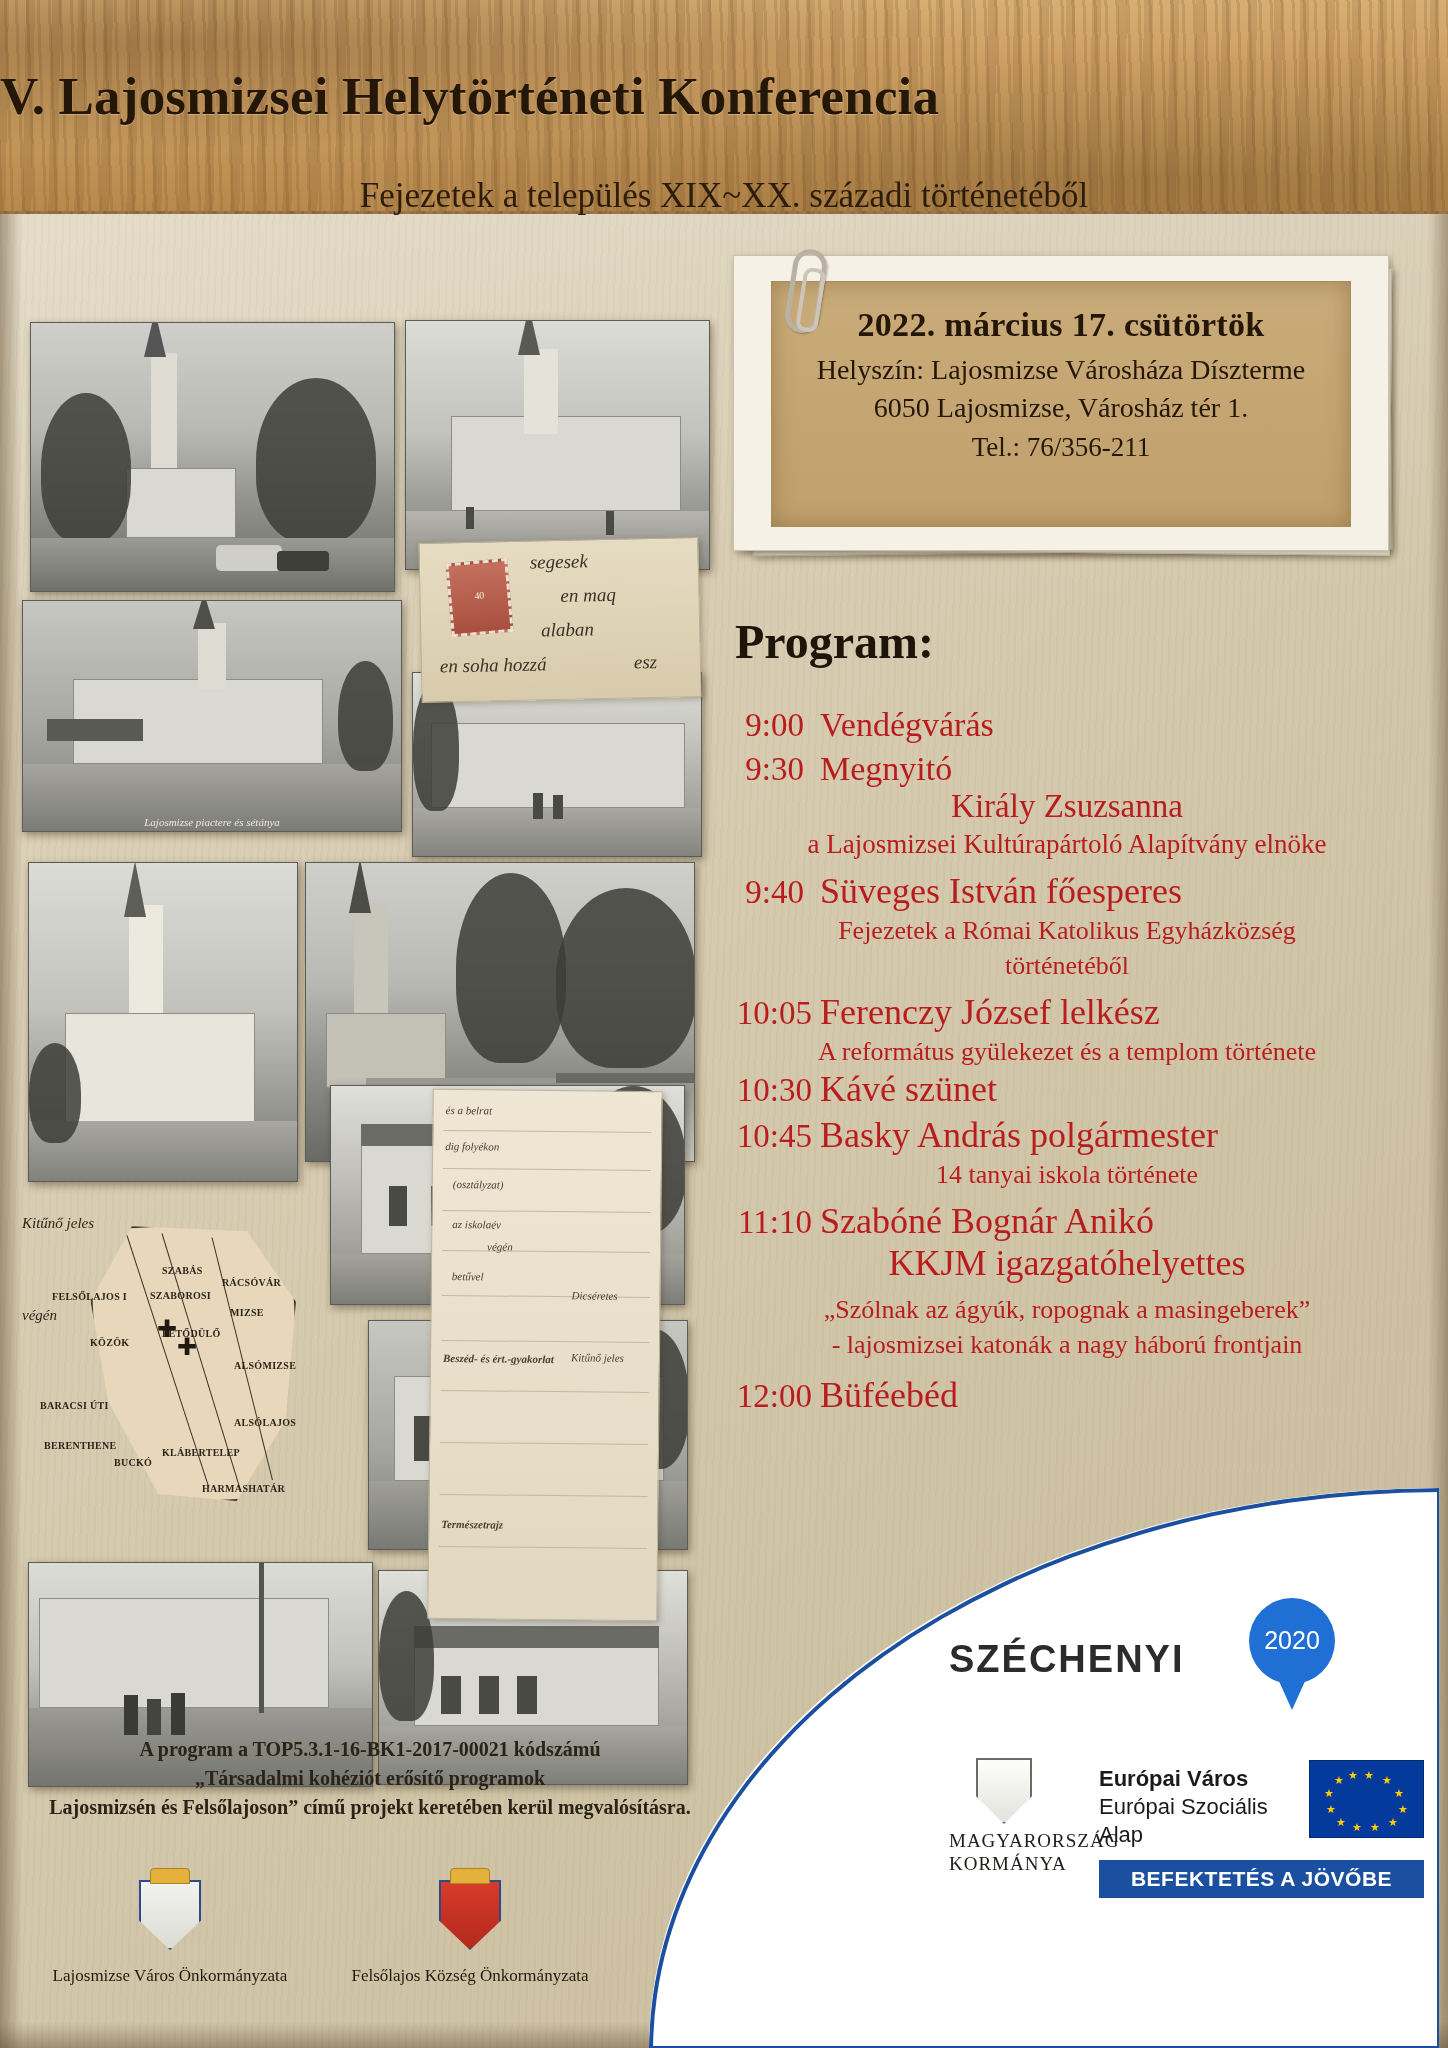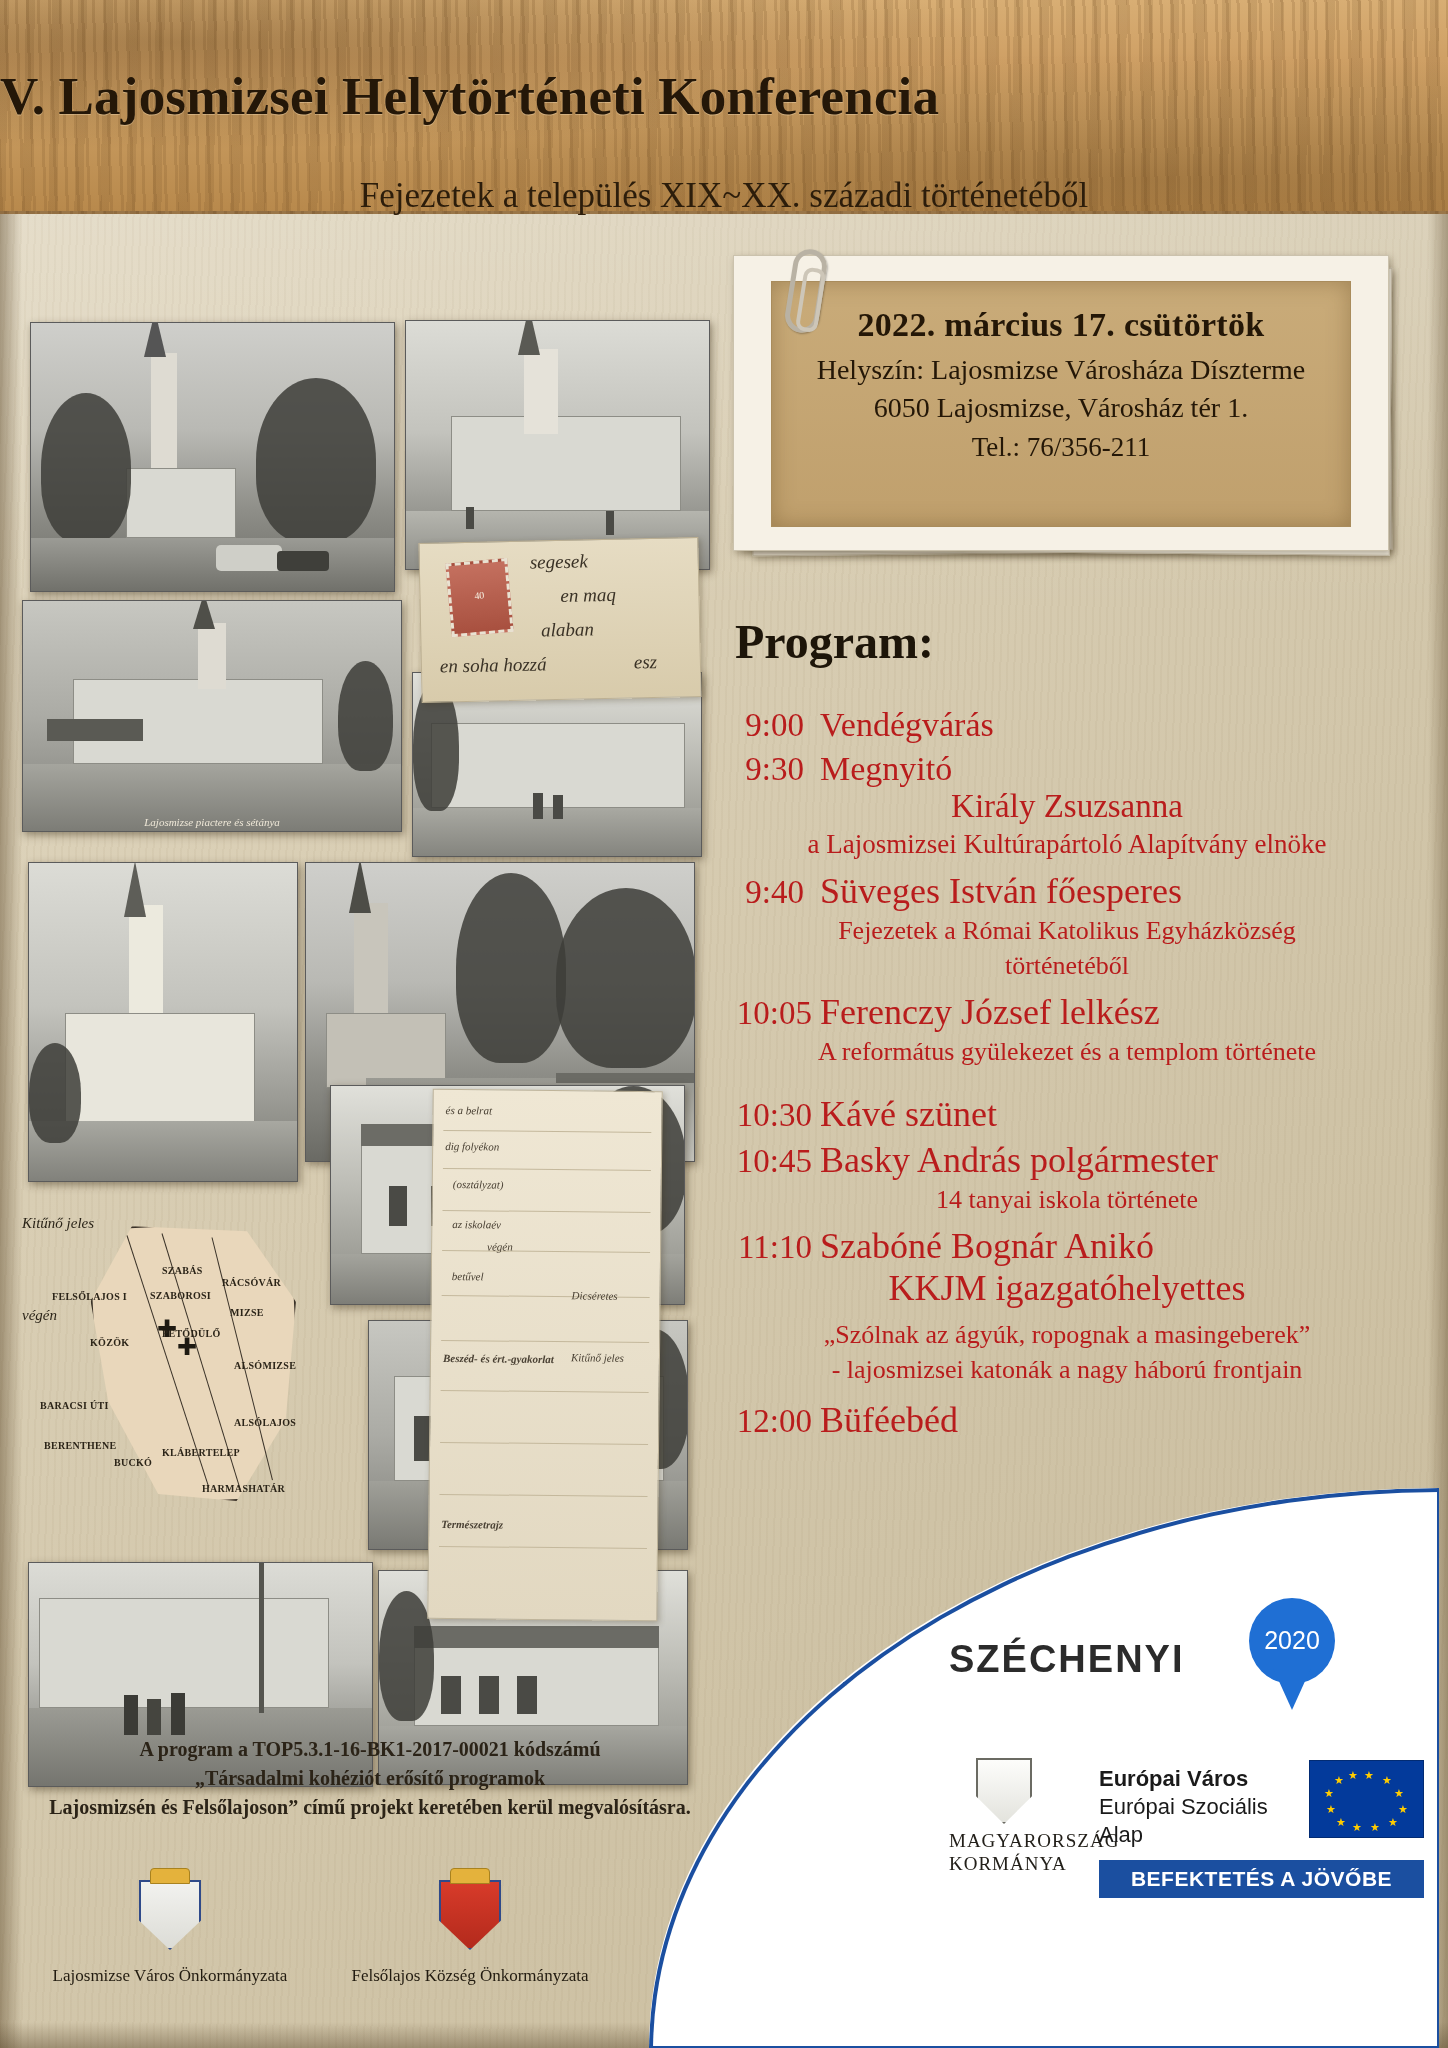--- a/index.html
+++ b/index.html
@@ -404,21 +404,21 @@
   </div>
   <div class="small" style="font-size:26px;">Fejezetek a Római Katolikus Egyházközség</div>
   <div class="small" style="font-size:26px;">történetéből</div>
 
   <div class="row" style="margin-top:8px;">
     <div class="tm wide">10:05</div>
     <div class="ti big" style="margin-left:8px;">Ferenczy József lelkész</div>
   </div>
   <div class="small" style="font-size:26px;">A református gyülekezet és a templom története</div>
 
-  <div class="row" style="margin-top:25px;">
+  <div class="row" style="margin-top:0;">
     <div class="tm wide">10:30</div>
     <div class="ti big" style="margin-left:8px;">Kávé szünet</div>
   </div>
 
   <div class="row" style="margin-top:4px;">
     <div class="tm wide">10:45</div>
     <div class="ti big" style="margin-left:8px;">Basky András polgármester</div>
   </div>
   <div class="small" style="font-size:26px;">14 tanyai iskola története</div>
 

